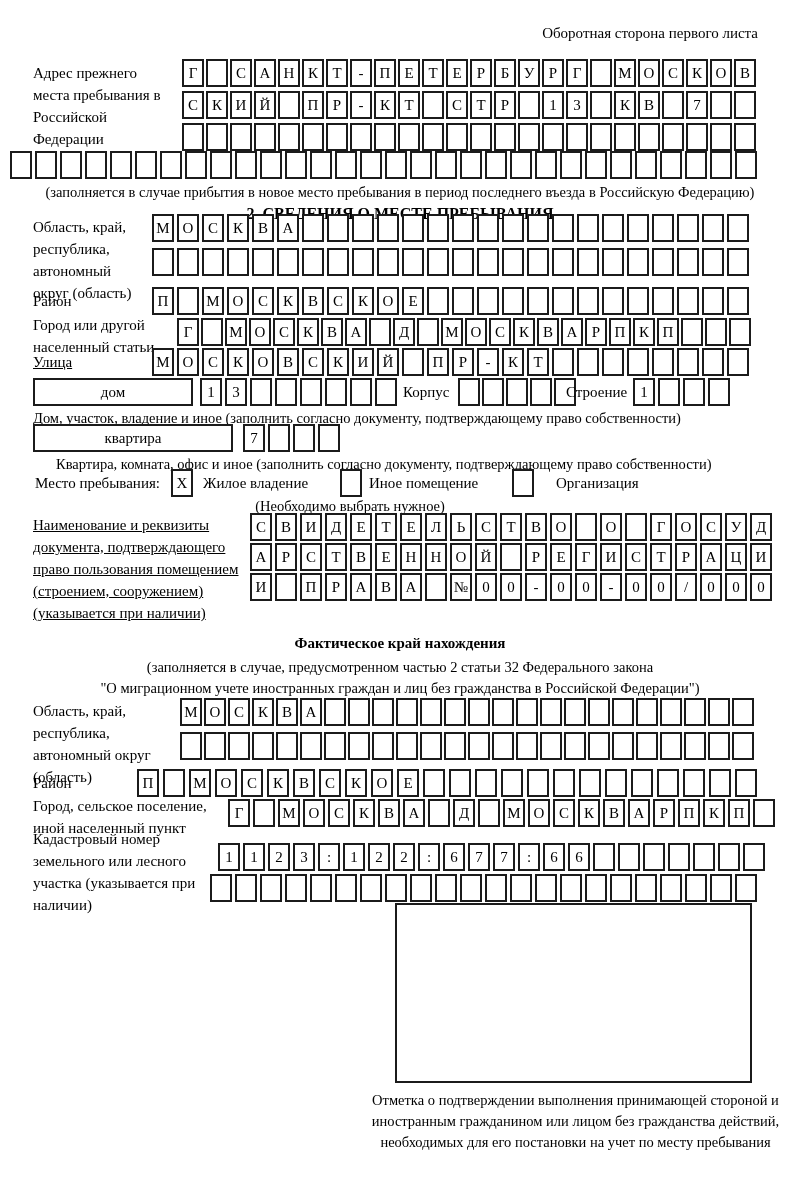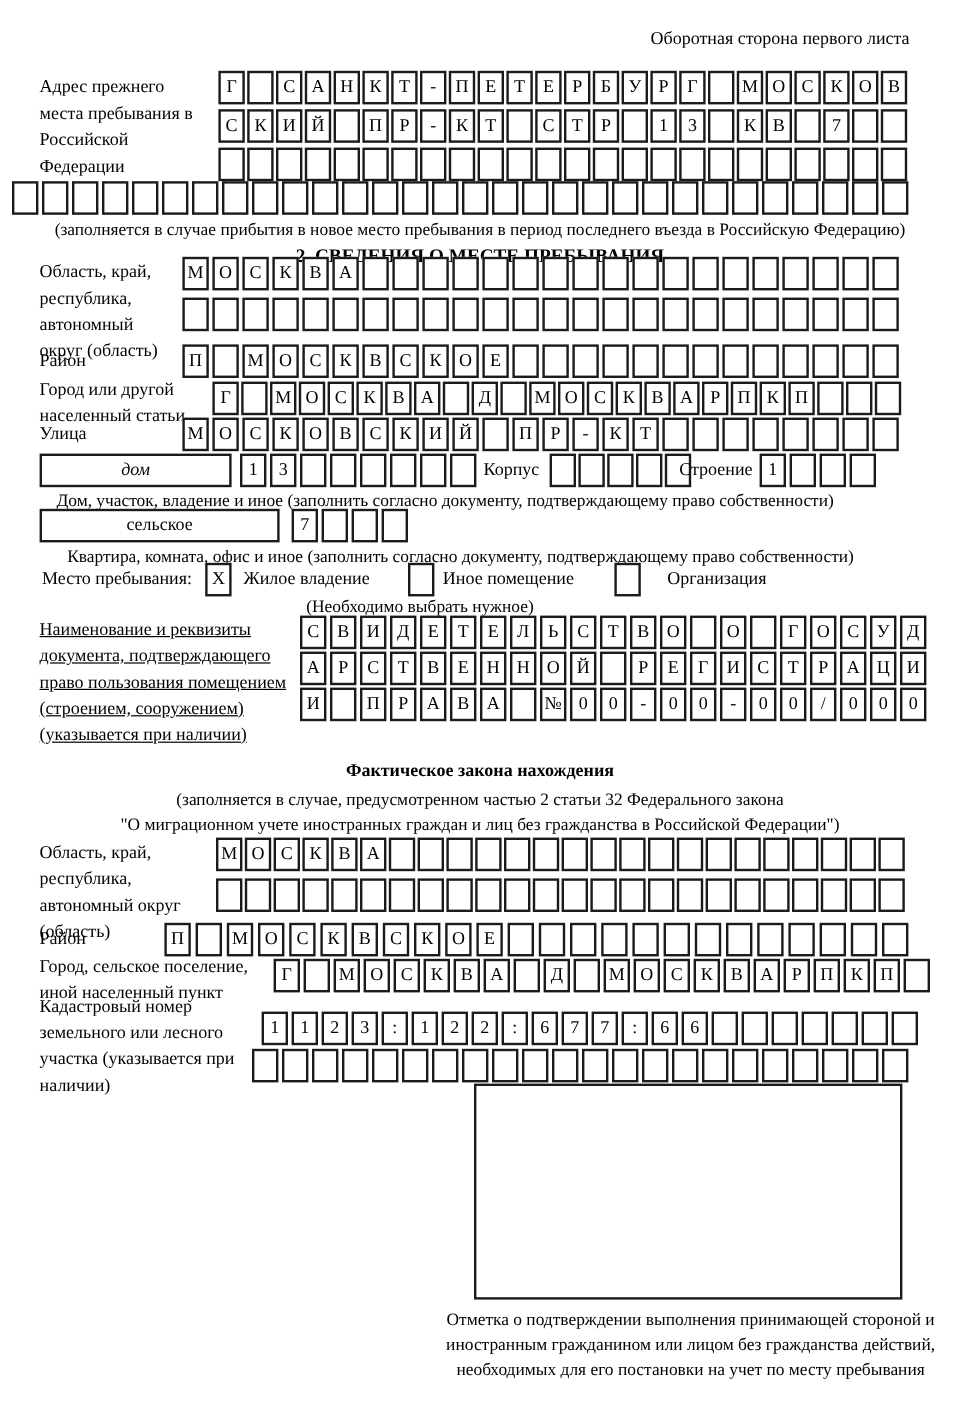--- a/index.html
+++ b/index.html
@@ -261,21 +261,21 @@
       <span class="cell">А</span>
       <span class="cell">Р</span>
       <span class="cell">П</span>
       <span class="cell">К</span>
       <span class="cell">П</span>
       <span class="cell"></span>
       <span class="cell"></span>
       <span class="cell"></span>
     </div>
 
-  <div class="abs lbl" style="top:351px;left:33px;">Улица</div>
+  <div class="abs lbl" style="top:351px;left:33px;text-decoration:underline;">Улица</div>
   <div class="boxrow" style="top:348px;left:152px;">
       <span class="cell">М</span>
       <span class="cell">О</span>
       <span class="cell">С</span>
       <span class="cell">К</span>
       <span class="cell">О</span>
       <span class="cell">В</span>
       <span class="cell">С</span>
       <span class="cell">К</span>
       <span class="cell">И</span>
@@ -289,21 +289,21 @@
       <span class="cell"></span>
       <span class="cell"></span>
       <span class="cell"></span>
       <span class="cell"></span>
       <span class="cell"></span>
       <span class="cell"></span>
       <span class="cell"></span>
       <span class="cell"></span>
     </div>
 
-  <div class="widebox" style="top:378px;left:33px;width:160px;font-style:italic;">дом</div>
+  <div class="widebox" style="top:378px;left:33px;width:160px;">дом</div>
   <div class="boxrow" style="top:378px;left:200px;">
       <span class="cell">1</span>
       <span class="cell">3</span>
       <span class="cell"></span>
       <span class="cell"></span>
       <span class="cell"></span>
       <span class="cell"></span>
       <span class="cell"></span>
       <span class="cell"></span>
     </div>
@@ -315,23 +315,23 @@
       <span class="cell"></span>
       <span class="cell"></span>
     </div>
   <div class="abs lbl" style="top:381px;left:566px;">Строение</div>
   <div class="boxrow" style="top:378px;left:633px;">
       <span class="cell">1</span>
       <span class="cell"></span>
       <span class="cell"></span>
       <span class="cell"></span>
     </div>
-  <div class="abs note" style="top:409px;left:47px;">Дом, участок, владение и иное (заполнить согласно документу, подтверждающему право собственности)</div>
-
-  <div class="widebox" style="top:424px;left:33px;width:200px;">сельское</div>
+  <div class="abs note" style="top:409px;left:33px;">Дом, участок, владение и иное (заполнить согласно документу, подтверждающему право собственности)</div>
+
+  <div class="widebox" style="top:424px;left:33px;width:200px;">квартира</div>
   <div class="boxrow" style="top:424px;left:243px;">
       <span class="cell">7</span>
       <span class="cell"></span>
       <span class="cell"></span>
       <span class="cell"></span>
     </div>
   <div class="abs note" style="top:455px;left:35px;margin-left:21px;">Квартира, комната, офис и иное (заполнить согласно документу, подтверждающему право собственности)</div>
 
   <div class="abs lbl" style="top:472px;left:35px;">Место пребывания:</div>
   <div class="boxrow" style="top:469px;left:171px;">
@@ -412,21 +412,21 @@
       <span class="cell">0</span>
       <span class="cell">-</span>
       <span class="cell">0</span>
       <span class="cell">0</span>
       <span class="cell">/</span>
       <span class="cell">0</span>
       <span class="cell">0</span>
       <span class="cell">0</span>
     </div>
 
-  <div class="abs lbl center bold" style="top:632px;">Фактическое закона нахождения</div>
+  <div class="abs lbl center bold" style="top:632px;">Фактическое край нахождения</div>
   <div class="abs note center" style="top:658px;">(заполняется в случае, предусмотренном частью 2 статьи 32 Федерального закона</div>
   <div class="abs note center" style="top:679px;">"О миграционном учете иностранных граждан и лиц без гражданства в Российской Федерации")</div>
 
   <div class="abs lbl" style="top:700px;left:33px;width:140px;">Область, край, республика, автономный округ (область)</div>
   <div class="boxrow gap2" style="top:698px;left:180px;">
       <span class="cell">М</span>
       <span class="cell">О</span>
       <span class="cell">С</span>
       <span class="cell">К</span>
       <span class="cell">В</span>

